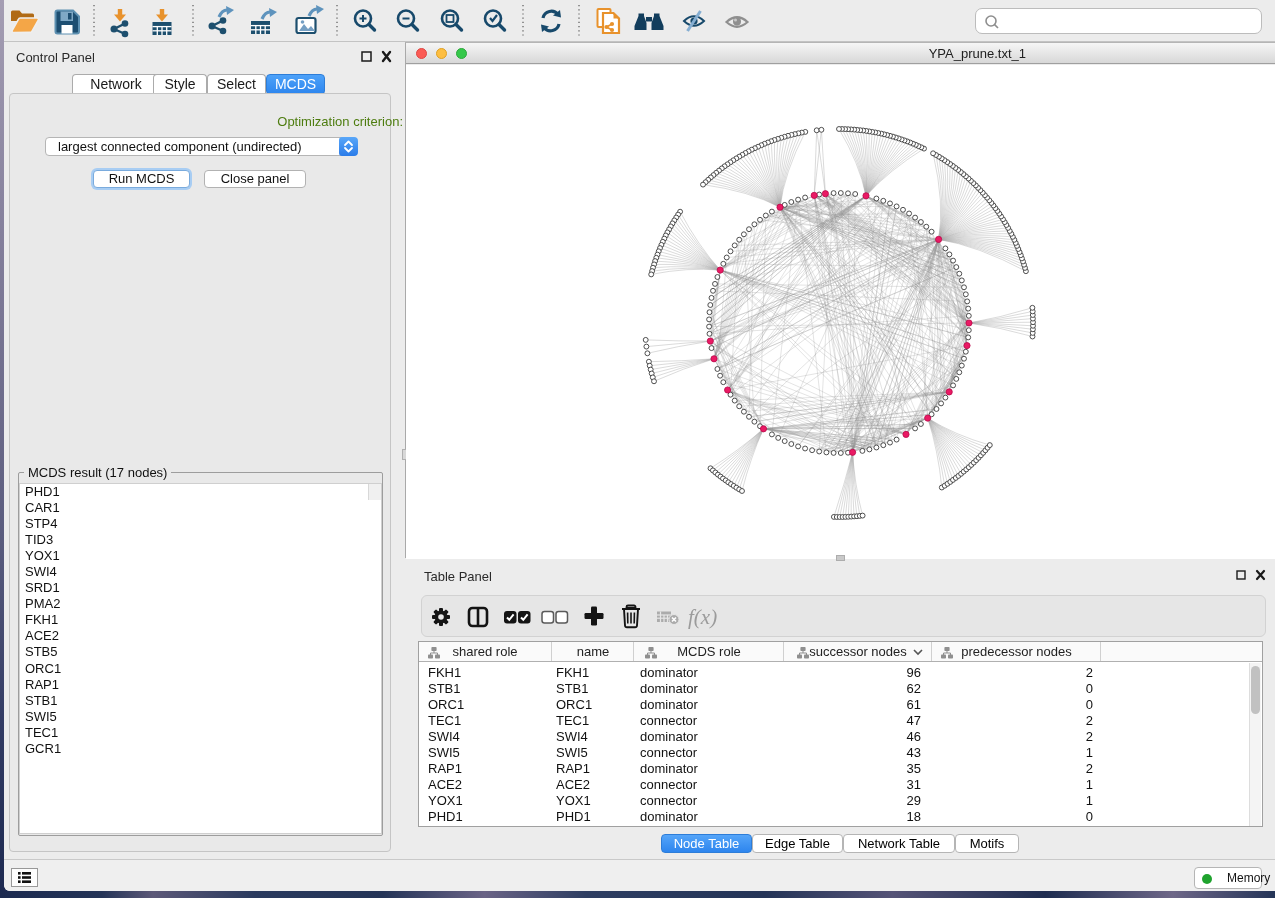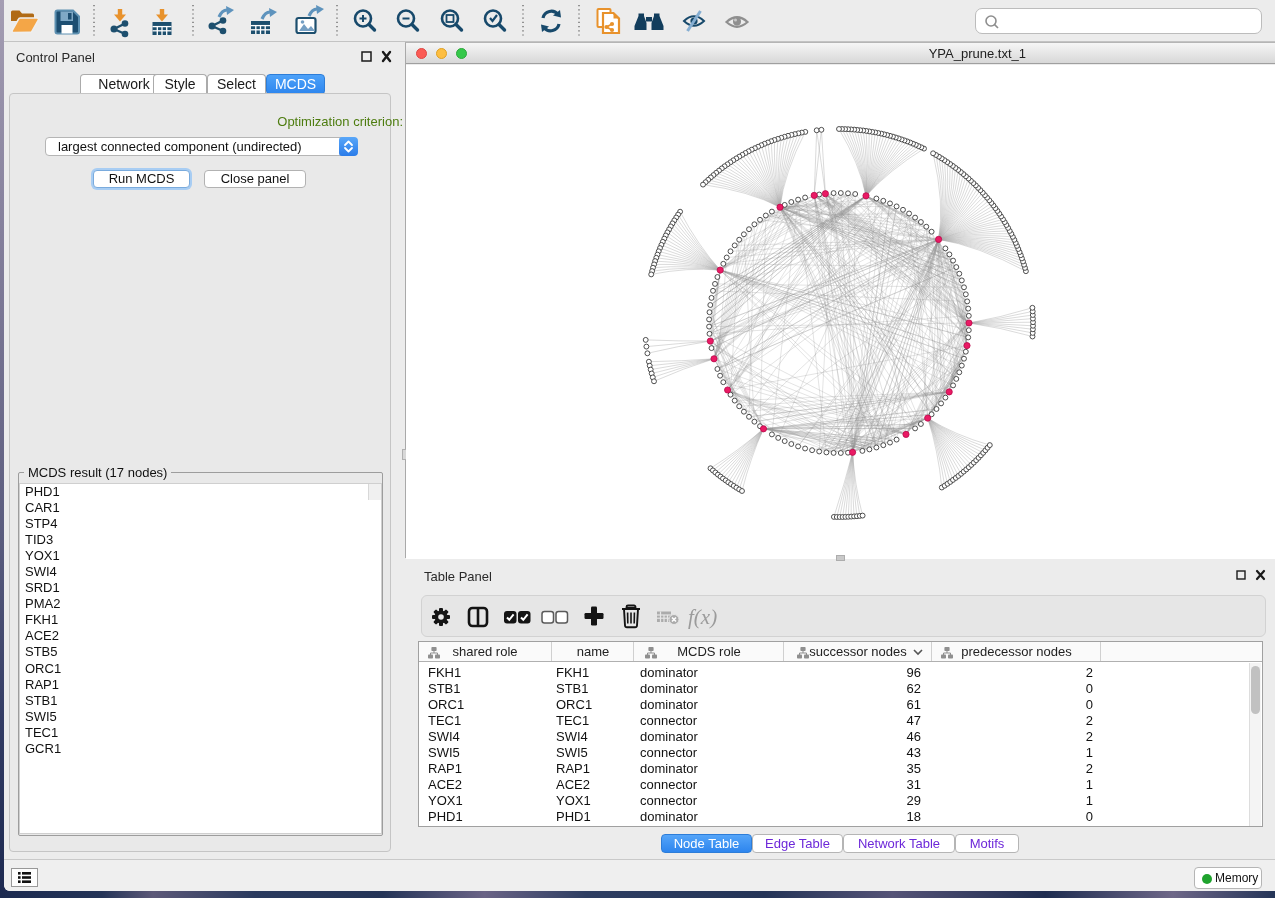--- a/index.html
+++ b/index.html
@@ -29,24 +29,24 @@
 #netcanvas{position:absolute;left:0;top:22px;width:869px;height:494px;background:#fff}
 #tpanel{position:absolute;left:401px;top:558px;width:870px;height:301px}
 #tp-title{position:absolute;left:19px;top:11px}
 #tptools{position:absolute;left:16px;top:37px;width:845px;height:42px;background:#e6e6e6;border:1px solid #d2d2d2;border-radius:6px}
 #tbl{position:absolute;left:13px;top:83px;width:845px;height:186px;background:#fff;border:1px solid #a0a0a0}
 #thead{position:absolute;left:0;top:0;width:843px;height:20px;background:#fafafa;border-bottom:1px solid #b0b0b0;font-size:13px;color:#222}
 .th{position:absolute;top:0;height:19px;line-height:19px;text-align:center;border-right:1px solid #d0d0d0}
 .td{position:absolute;height:16px;line-height:16px;font-size:13px;color:#111;white-space:pre}
 #tscroll{position:absolute;right:1px;top:21px;width:12px;height:163px;background:#f4f4f4;border-left:1px solid #ddd}
 #tthumb{position:absolute;left:1px;top:3px;width:9px;height:48px;background:#c1c1c1;border-radius:5px}
-.btab{position:absolute;top:276px;height:19px;background:#fff;border:1px solid #b5b5b5;border-radius:4px;font-size:13px;color:#6d28d9;text-align:center;line-height:18px}
+.btab{position:absolute;top:276px;height:19px;background:#fff;border:1px solid #b5b5b5;border-radius:4px;font-size:13px;color:#000000;text-align:center;line-height:18px}
 #statusbar{position:absolute;left:0;top:859px;width:1271px;height:32px;border-top:1px solid #c9c9c9;background:#efefef;border-bottom-left-radius:6px}
 #hamb{position:absolute;left:7px;top:8px;width:27px;height:19px;background:#fdfdfd;border:1px solid #989898}
-#membtn{position:absolute;left:1190px;top:7px;width:68px;height:22px;background:#fff;border:1px solid #b5b5b5;border-radius:4px;font-size:12px;color:#111;line-height:20px;padding-left:20px}
+#membtn{position:absolute;left:1190px;top:7px;width:68px;height:22px;background:#fff;border:1px solid #b5b5b5;border-radius:4px;font-size:12px;color:#111;line-height:20px;padding-left:32px}
 #lstrip{position:absolute;left:0;top:0;width:4px;height:898px;background:linear-gradient(#a59eb3,#958fa8 12%,#7a7694 35%,#5a5c7e 60%,#333c64 80%,#1c2950)}
 #bstrip{position:absolute;left:0;top:891px;width:1275px;height:7px;background:linear-gradient(90deg,#1c2a50,#243457 8%,#5c5878 12%,#2a3a5e 20%,#243457 30%,#6a6386 38%,#2e3e62 46%,#243457 60%,#555377 70%,#1e2c50 82%,#6e6788 92%,#243457)}
 </style>
 </head>
 <body>
 <div id="app">
   <div id="toolbar">
     <svg width="970" height="42" viewBox="0 0 970 42" style="position:absolute;left:0;top:0">
         <line x1="90" y1="5" x2="90" y2="38" stroke="#585858" stroke-width="1.2" stroke-dasharray="1.2,3"></line>
         <line x1="189" y1="5" x2="189" y2="38" stroke="#585858" stroke-width="1.2" stroke-dasharray="1.2,3"></line>
@@ -180,21 +180,21 @@
         </svg>
     </div>
   </div>
 
   <div id="ctl">
     <div class="ptitle" id="ctl-title">Control Panel</div>
     <svg class="abs" style="left:357px;top:50px" width="34" height="14" viewBox="0 0 34 14">
       <rect x="1" y="2" width="9" height="9" fill="none" stroke="#1a1a1a" stroke-width="1.5"></rect>
       <path d="M22 2 L29 11 M29 2 L22 11" stroke="#1a1a1a" stroke-width="2.4" stroke-linecap="round"></path>
     </svg>
-    <div class="tab" style="left:76px;width:88px">Network</div>
+    <div class="tab" style="left:68px;width:88px">Network</div>
     <div class="tab" style="left:149px;width:54px">Style</div>
     <div class="tab" style="left:203px;width:59px">Select</div>
     <div class="tab tabsel" style="left:262px;width:59px">MCDS</div>
     <div id="ctlpanel"></div>
     <div id="optlabel">Optimization criterion:</div>
     <div id="dd">largest connected component (undirected)
       <div id="ddcap"><svg width="19" height="19" viewBox="0 0 19 19">
             <path d="M6 8 L9.5 4.5 L13 8" fill="none" stroke="#fff" stroke-width="1.8" stroke-linecap="round" stroke-linejoin="round"></path>
             <path d="M6 11 L9.5 14.5 L13 11" fill="none" stroke="#fff" stroke-width="1.8" stroke-linecap="round" stroke-linejoin="round"></path>
           </svg></div>

